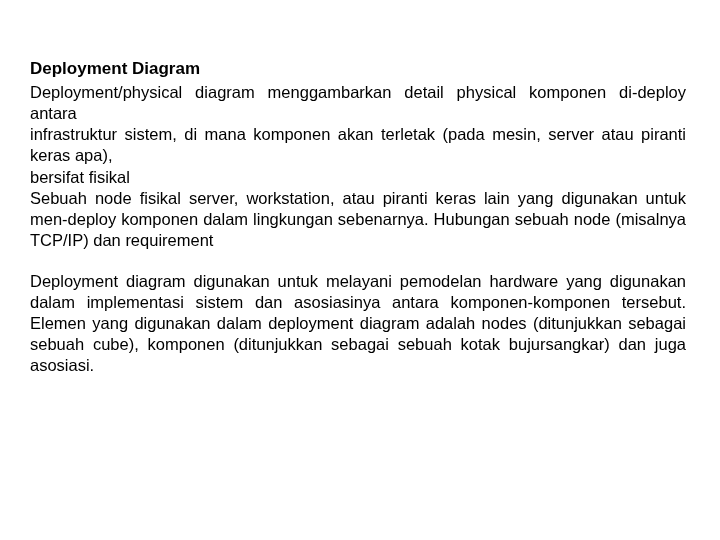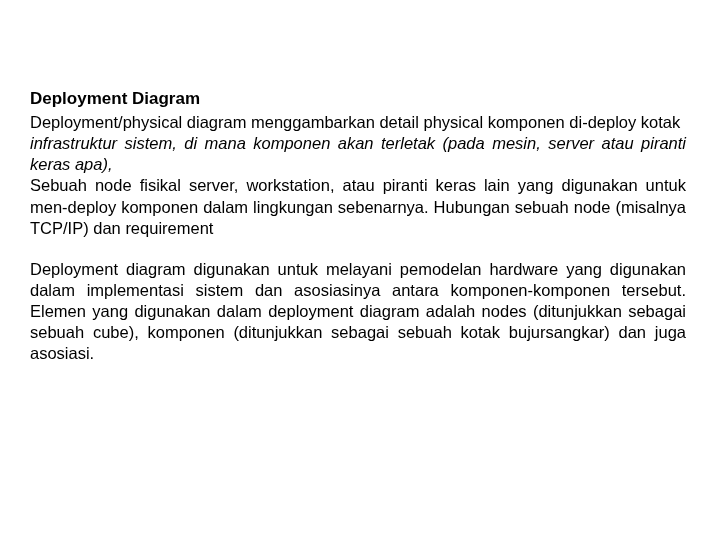--- a/index.html
+++ b/index.html
@@ -6,50 +6,51 @@
     margin: 0;
     padding: 0;
     width: 720px;
     height: 540px;
     background: #fff;
     font-family: Arial, Helvetica, sans-serif;
     color: #000;
     box-sizing: border-box;
   }
   .page {
-    padding: 88px 34px 0 30px;
+    padding: 58px 34px 0 30px;
     width: 720px;
     box-sizing: border-box;
   }
   .title {
     font-size: 17px;
     font-weight: bold;
     margin: 0 0 2px 0;
     line-height: 1.3;
   }
   .para {
     font-size: 16.5px;
     line-height: 1.28;
     text-align: justify;
     margin: 0 0 18px 0;
   }
   .para.first { margin-bottom: 20px; }
   .italic { }
   
-  .line { display: block; font-style: italic; }
+  .line { display: block; }
 </style>
 </head>
 <body>
 
 <div class="page">
 
   <p class="title">Deployment Diagram</p>
 
   <p class="para first">
-    <span class="italic">Deployment/physical diagram</span><span> menggambarkan detail physical komponen di-</span><span class="italic">deploy</span><span> kotak</span>
+    <span class="italic">Deployment/physical diagram</span><span> menggambarkan detail physical komponen di-</span><span class="italic">deploy</span><span> antara</span>
     <span class="line">infrastruktur sistem, di mana komponen akan terletak (pada mesin, server atau piranti keras apa),</span>
+    <span class="line">bersifat fisikal</span>
     <span>Sebuah </span><span class="italic">node</span><span> fisikal server, </span><span class="italic">workstation</span><span>, atau piranti keras lain yang digunakan untuk men-</span><span class="italic">deploy</span>
     <span>komponen dalam lingkungan sebenarnya. Hubungan sebuah </span><span class="italic">node</span><span> (misalnya TCP/IP) dan </span><span class="italic">requirement</span>
   </p>
 
   <p class="para">Deployment diagram digunakan untuk melayani pemodelan hardware yang digunakan dalam implementasi sistem dan asosiasinya antara komponen-komponen tersebut. Elemen yang digunakan dalam deployment diagram adalah nodes (ditunjukkan sebagai sebuah cube), komponen (ditunjukkan sebagai sebuah kotak bujursangkar) dan juga asosiasi.</p>
 
 </div>
 
 </body></html>

